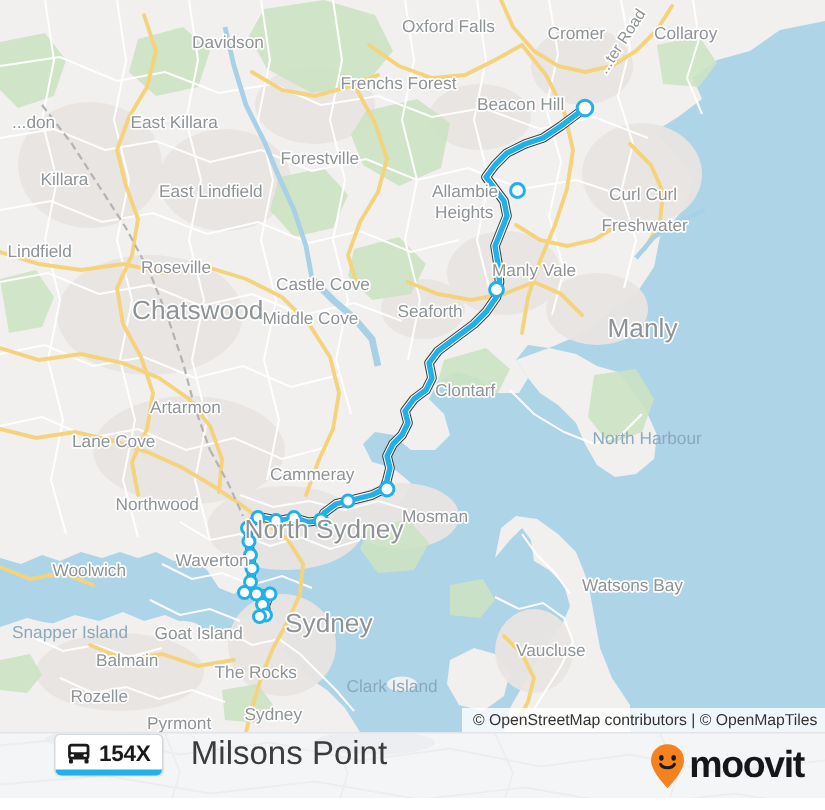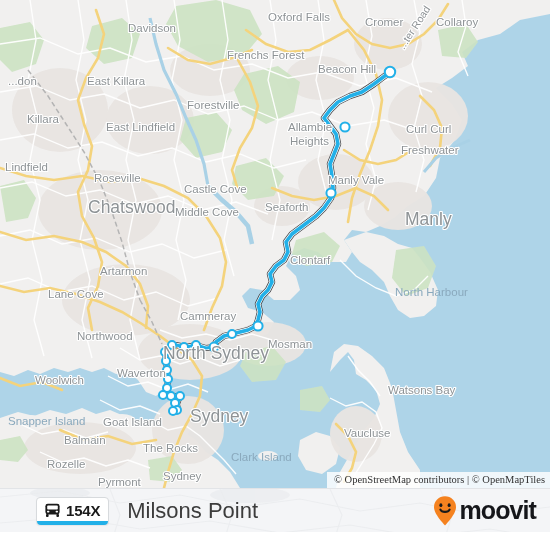--- a/index.html
+++ b/index.html
@@ -57,32 +57,31 @@
     position: absolute;
     right: 0;
     bottom: 0;
     height: 16px;
     line-height: 16px;
     padding: 0 5px 0 7px;
     background: rgba(255,255,255,0.82);
     font-size: 10.5px;
     color: #333333;
     white-space: nowrap;
-    font-family: Liberation Serif, serif;
+    font-family: Liberation Sans, sans-serif;
   }
 
   
   #footer {
     position: absolute;
     left: 0; top: 488px;
     width: 550px; height: 44px;
     background: #f4f5f7;
     border-top: 1px solid #e2e4e7;
     display: flex;
-    align-items: center;
     padding: 0 14px 0 36px;
     overflow: hidden;
   }
   #footer-watermark {
     position: absolute;
     inset: 0;
     opacity: 0.5;
     pointer-events: none;
   }
   #route-badge {

